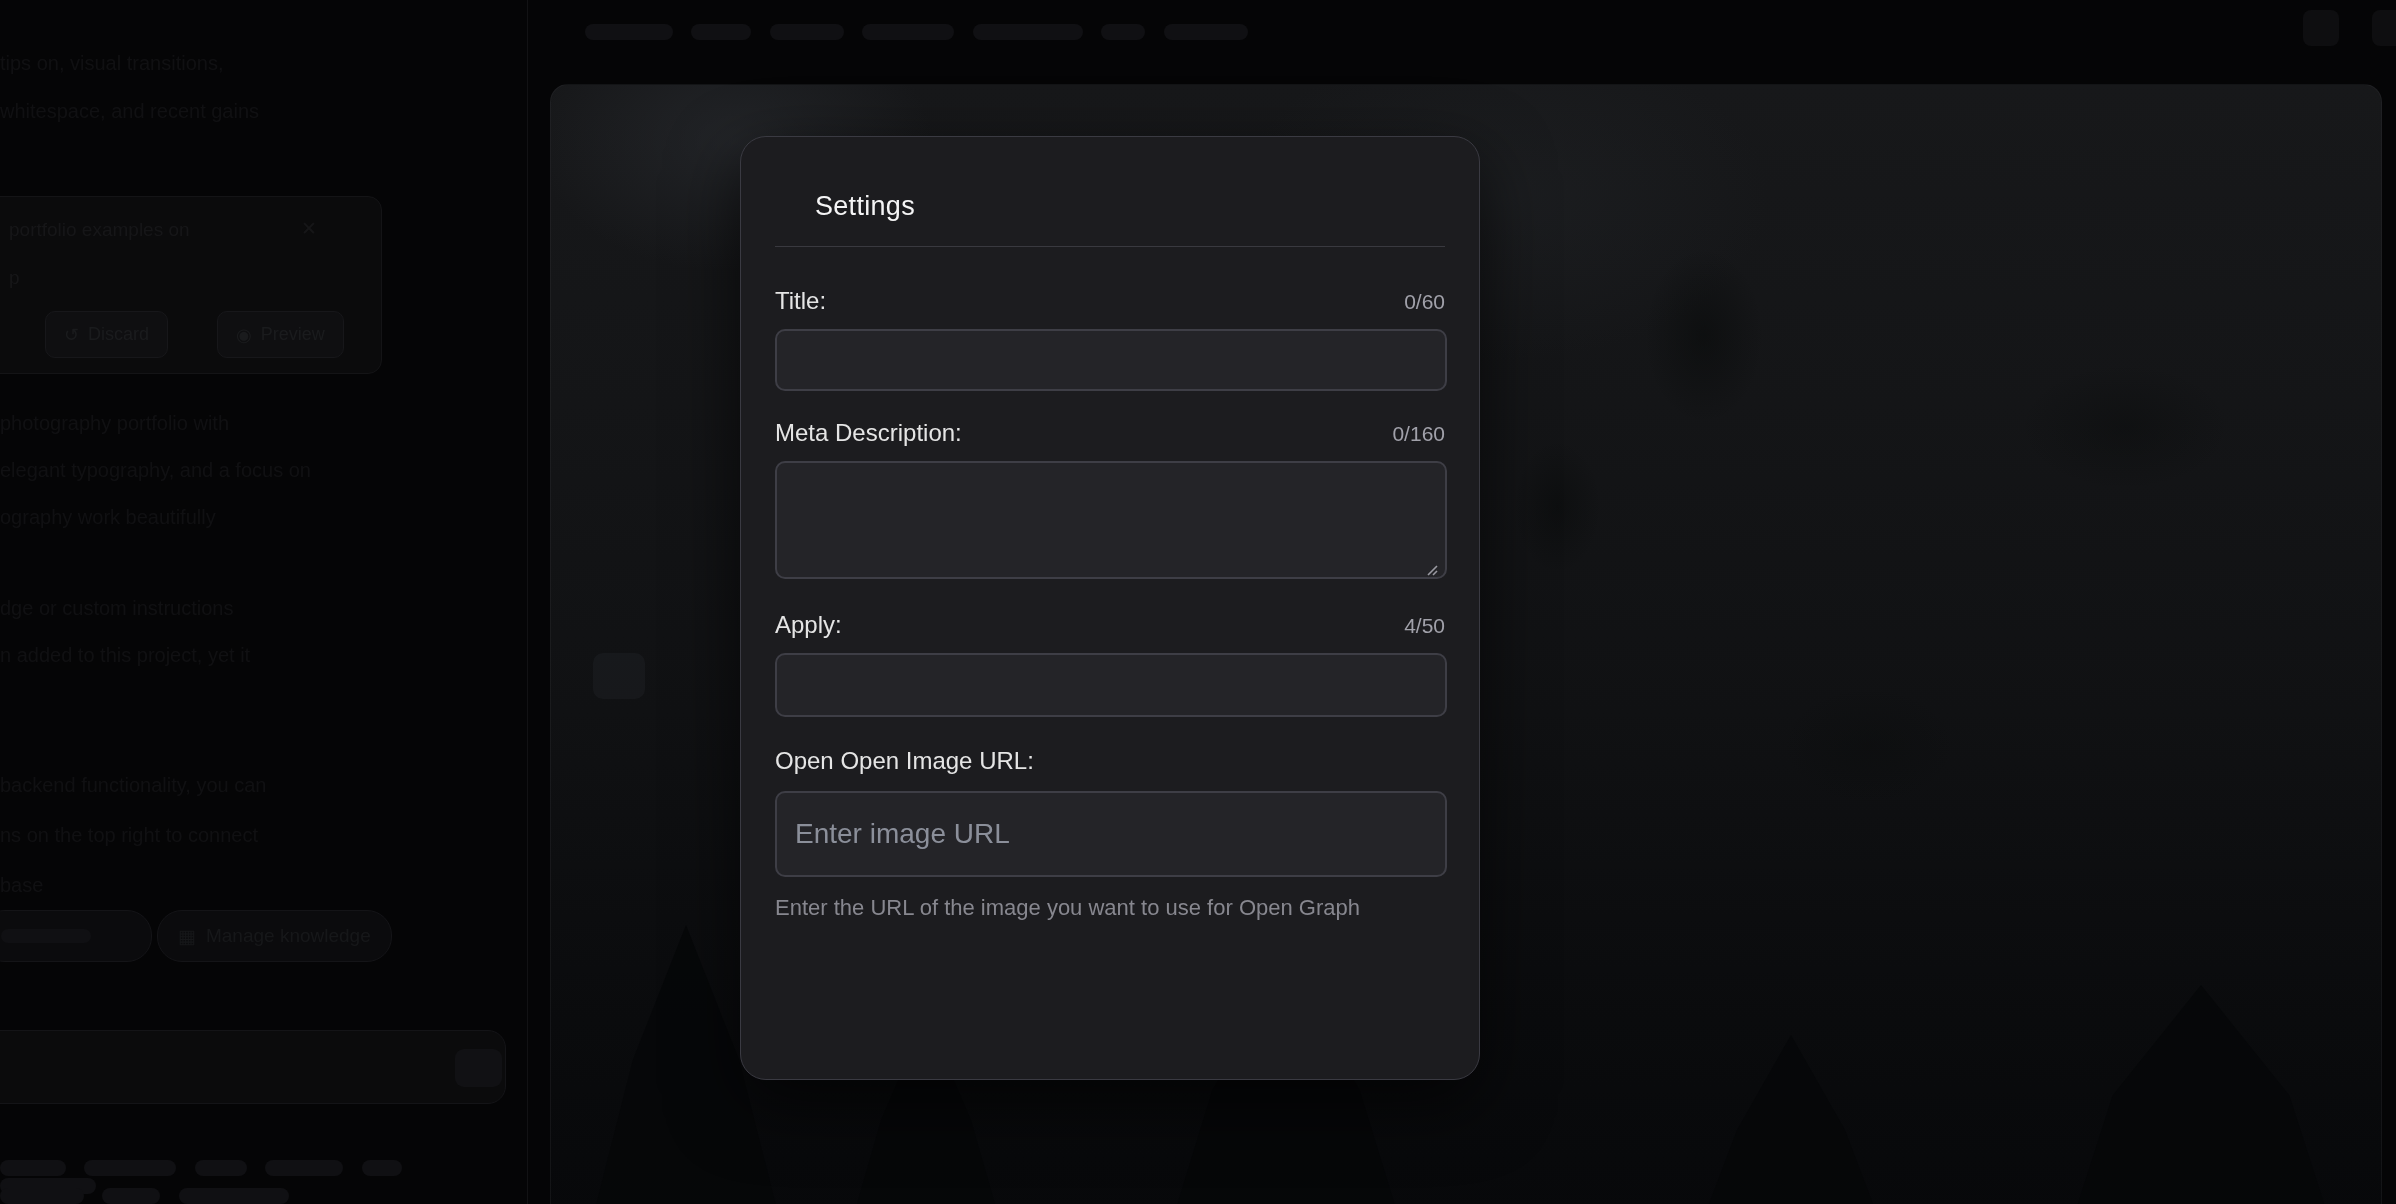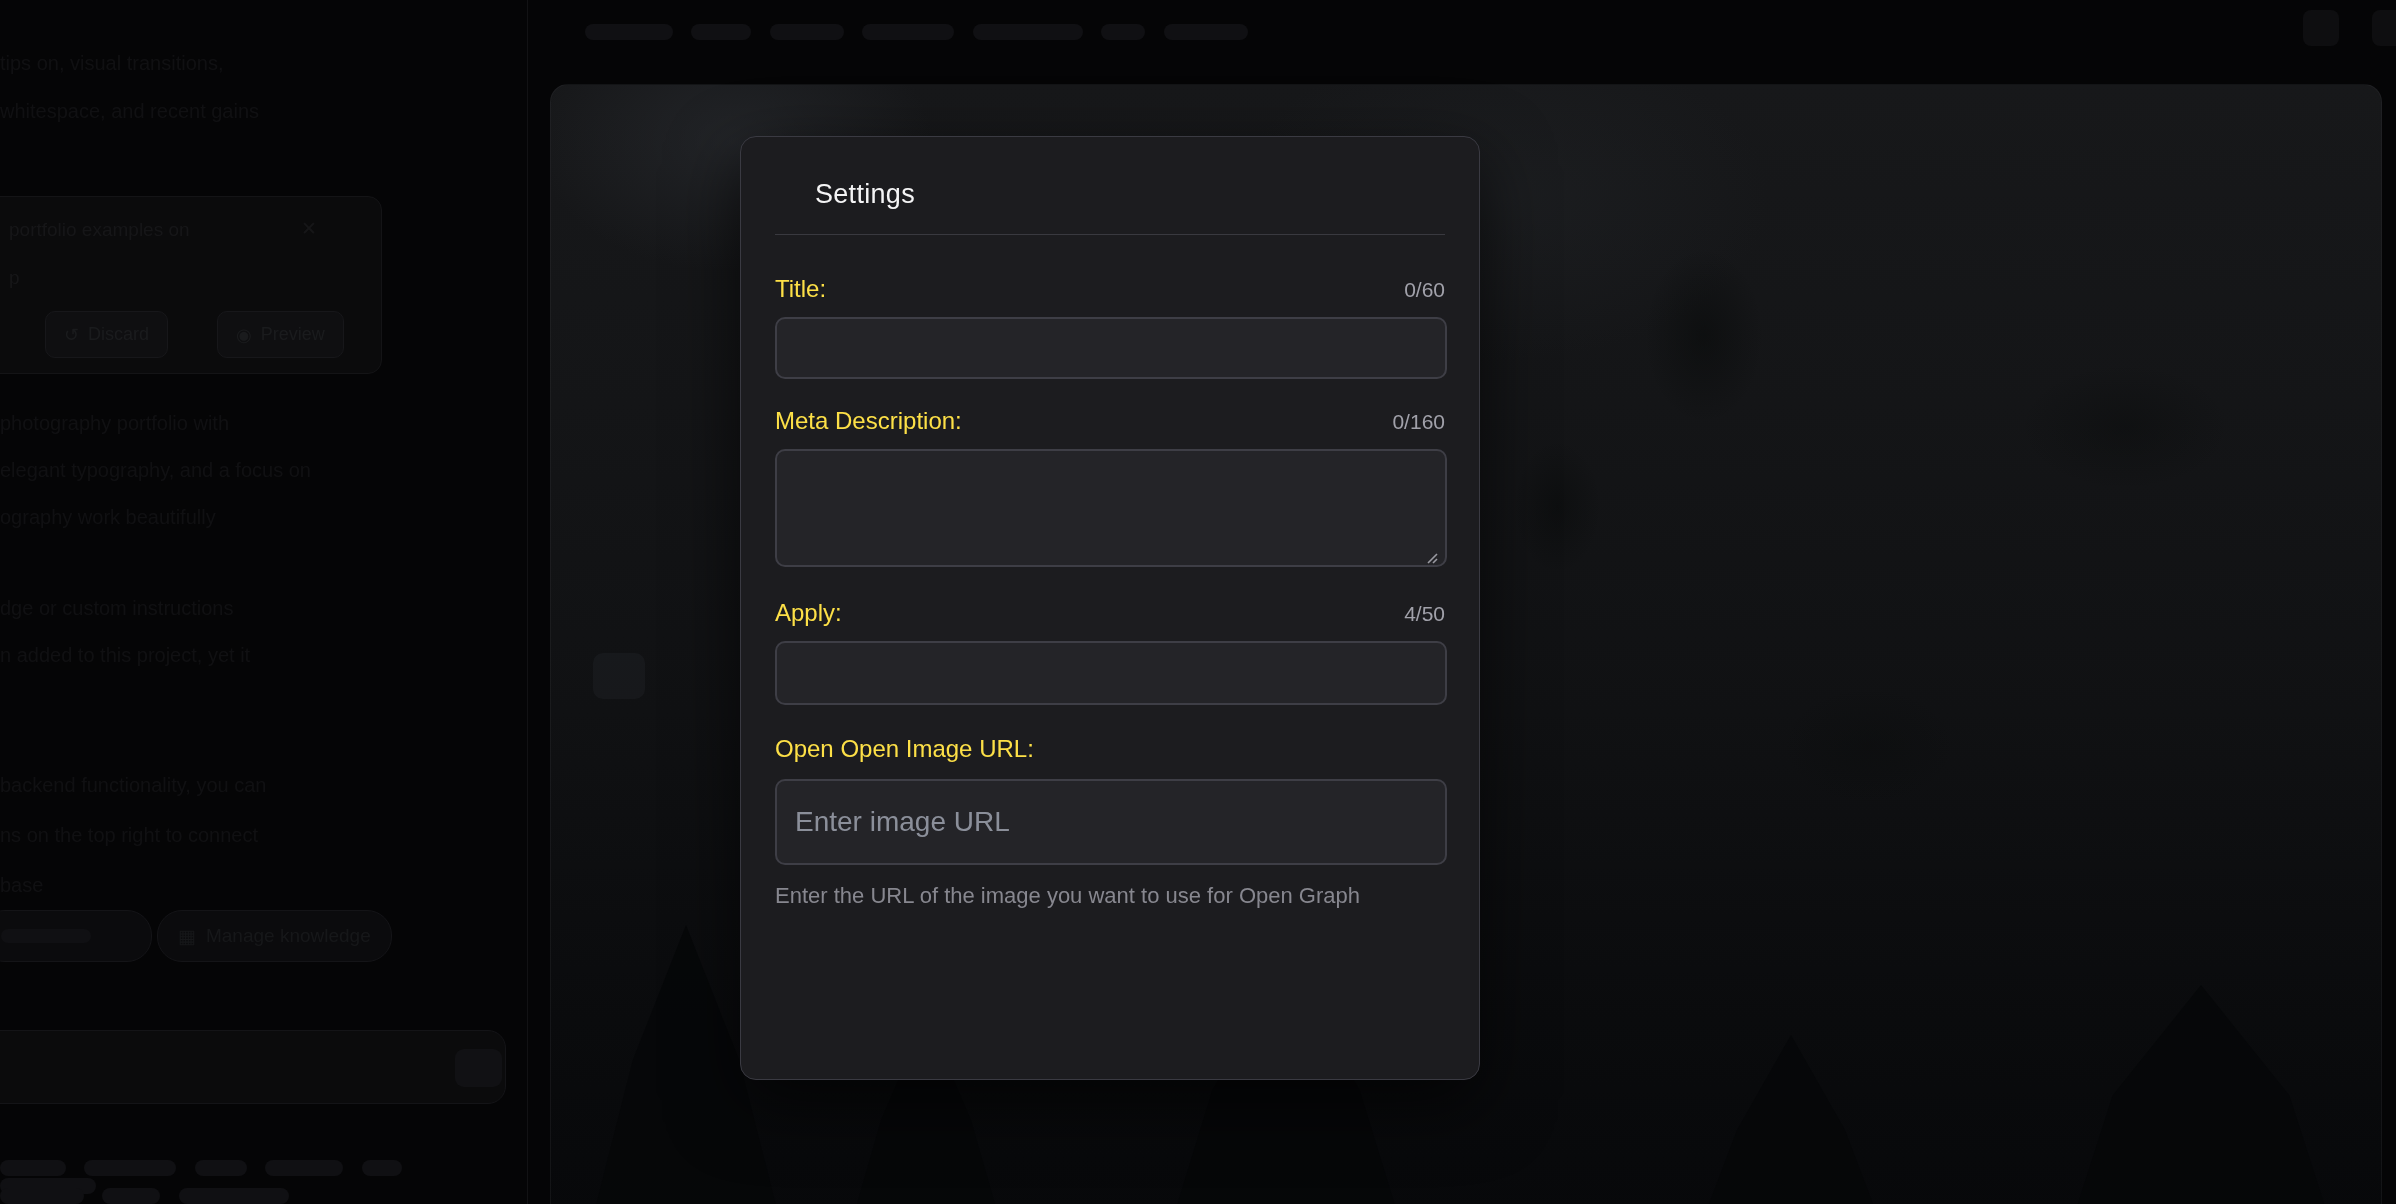--- a/index.html
+++ b/index.html
@@ -48,26 +48,26 @@
   .tree{position:absolute;bottom:0;background:rgba(5,7,8,0.75);}
   .t1{left:40px;width:190px;height:300px;clip-path:polygon(50% 0,78% 45%,100% 100%,0 100%,22% 45%);}
   .t2{left:300px;width:150px;height:210px;clip-path:polygon(50% 0,80% 50%,100% 100%,0 100%,20% 50%);}
   .t3{left:620px;width:230px;height:260px;clip-path:polygon(50% 0,82% 48%,100% 100%,0 100%,18% 48%);}
   .t4{left:1150px;width:180px;height:190px;clip-path:polygon(50% 0,80% 50%,100% 100%,0 100%,20% 50%);}
   .t5{left:1520px;width:260px;height:240px;clip-path:polygon(50% 0,84% 46%,100% 100%,0 100%,16% 46%);}
   .preview-chip{left:42px;top:568px;width:52px;height:46px;background:rgba(28,30,33,0.6);border-radius:10px;}
 
   
   .modal{left:740px;top:136px;width:740px;height:944px;background:#1c1c1f;
-    border:1px solid #3a3a42;border-radius:16px;box-sizing:border-box;
-    box-shadow:0 24px 70px rgba(0,0,0,0.65);padding:0 34px;z-index:10;}
+    border:1px solid #3a3a42;border-radius:26px;box-sizing:border-box;
+    box-shadow:0 24px 70px rgba(0,0,0,0.65);padding:12px 34px;z-index:10;}
   .modal-title{margin:42px 0 0 40px;font-size:27px;font-weight:500;color:#f4f4f5;letter-spacing:0.3px;}
   .modal-divider{margin-top:24px;height:1px;background:#39393f;}
   .field-row{display:flex;justify-content:space-between;align-items:baseline;}
-  .field-label{font-size:24px;color:#fde047;}
+  .field-label{font-size:24px;color:#e5e5e5;}
   .field-counter{font-size:21px;color:#a1a1aa;}
   .tb{box-sizing:border-box;width:672px;background:#242428;border:2px solid #3e3e46;
     border-radius:10px;color:#e4e4e7;font-family:"Liberation Sans",sans-serif;font-size:24px;
     padding:0 18px;outline:none;}
   .tb::placeholder{color:#8b8f9a;}
   textarea.tb{resize:none;padding:14px 18px;}
   .resize-grip{position:absolute;right:6px;bottom:6px;pointer-events:none;}
   .helper{margin-top:18px;font-size:22px;color:#87878f;}
   .btn-row{display:flex;justify-content:flex-end;gap:13px;margin-top:34px;}
   .btn{height:56px;padding:0 27px;border-radius:10px;font-size:25px;color:#fafafa;

